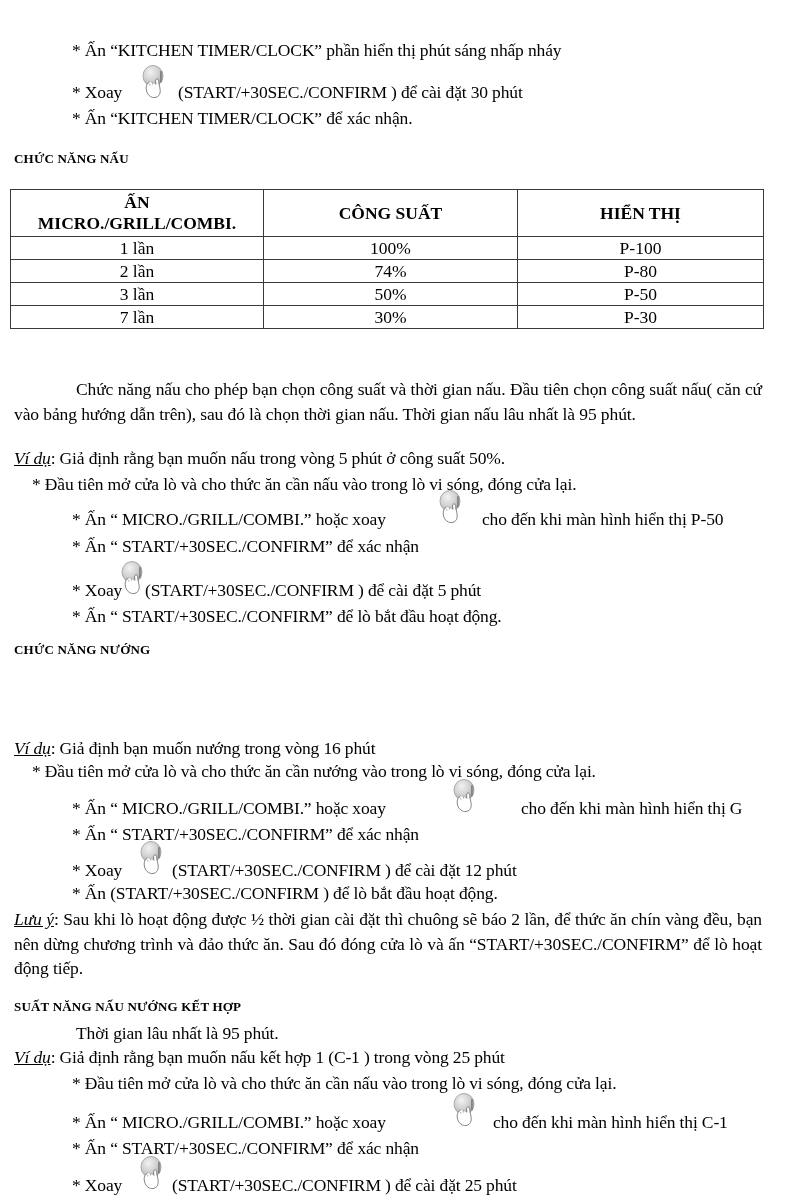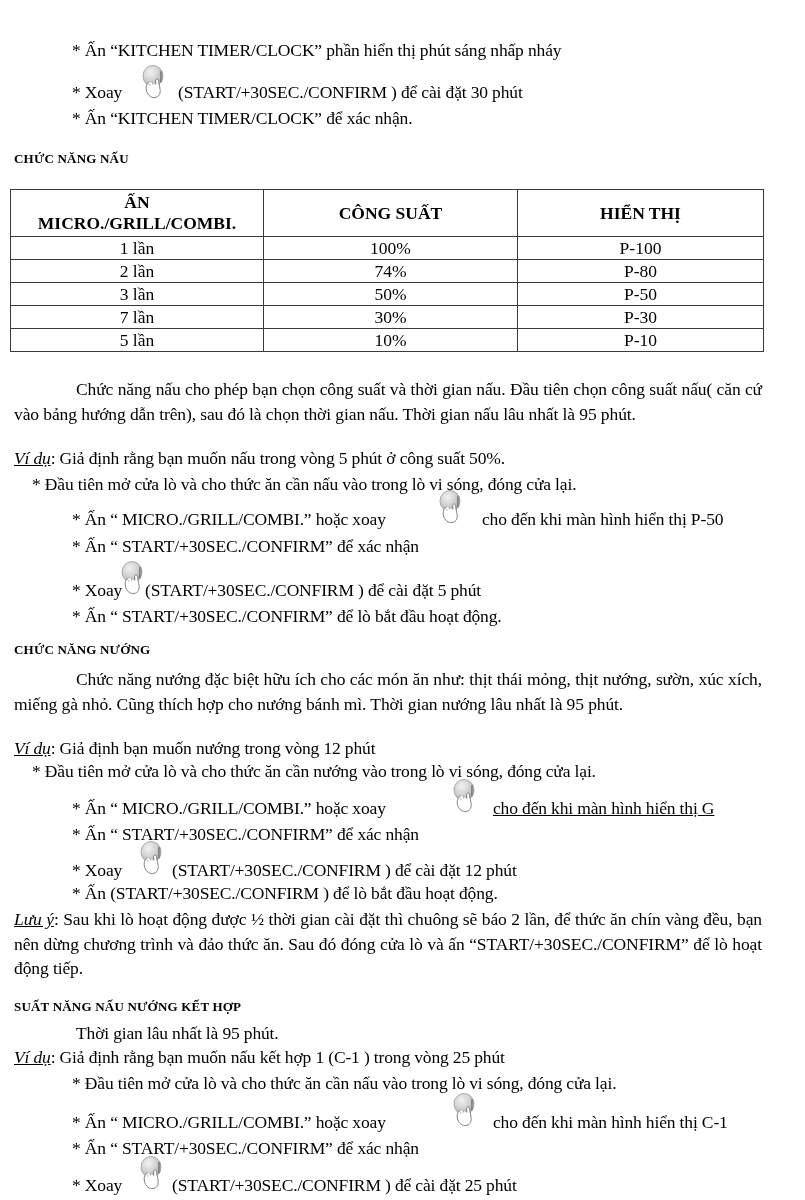--- a/index.html
+++ b/index.html
@@ -149,25 +149,20 @@
       <tr>
         <td>3 lần</td>
         <td>50%</td>
         <td>P-50</td>
       </tr>
       <tr>
         <td>7 lần</td>
         <td>30%</td>
         <td>P-30</td>
       </tr>
-      <tr>
-        <td>5 lần</td>
-        <td>10%</td>
-        <td>P-10</td>
-      </tr>
     </tbody>
   </table>
 
   <div class="para indent-first" style="left:14px; top:340px; width:748px;">Chức năng nấu cho phép bạn chọn công suất và thời gian nấu. Đầu tiên chọn công suất nấu( căn cứ vào bảng hướng dẫn trên), sau đó là chọn thời gian nấu. Thời gian nấu lâu nhất là 95 phút.</div>
 
   <div class="ln" style="left:14px; top:413px;">
     <span class="vidu">Ví dụ</span><span>: Giả định rằng bạn muốn nấu trong vòng 5 phút ở công suất 50%.</span>
   </div>
 
   <div class="ln" style="left:32px; top:439px;">* Đầu tiên mở cửa lò và cho thức ăn cần nấu vào trong lò vi sóng, đóng cửa lại.</div>
@@ -211,24 +206,23 @@
       <path d="M12.6 19.6 L12.3 17.4" fill="none" stroke="#8a8a8a" stroke-width="0.7"></path>
       <path d="M9.9 20.6 L9.7 18.9" fill="none" stroke="#8a8a8a" stroke-width="0.7"></path>
     </svg>
   </span>
   <div class="ln" style="left:145px; top:545px;">(START/+30SEC./CONFIRM ) để cài đặt 5 phút</div>
 
   <div class="ln" style="left:72px; top:571px;">* Ấn “ START/+30SEC./CONFIRM” để lò bắt đầu hoạt động.</div>
 
   <div class="h2" style="left:14px; top:605px;">CHỨC NĂNG NƯỚNG</div>
 
-  <div class="para indent-first" style="left:14px; top:630px; width:748px;">Chức năng nướng đặc biệt hữu ích cho các món ăn như: thịt thái mỏng, thịt nướng, sườn, xúc xích, miếng gà nhỏ. Cũng thích hợp cho nướng bánh mì. Thời gian nướng lâu nhất là 95 phút.</div>
 
   <div class="ln" style="left:14px; top:703px;">
-    <span class="vidu">Ví dụ</span><span>: Giả định bạn muốn nướng trong vòng 12 phút</span>
+    <span class="vidu">Ví dụ</span><span>: Giả định bạn muốn nướng trong vòng 16 phút</span>
   </div>
 
   <div class="ln" style="left:32px; top:726px;">* Đầu tiên mở cửa lò và cho thức ăn cần nướng vào trong lò vi sóng, đóng cửa lại.</div>
 
   <div class="ln" style="left:72px; top:763px;">* Ấn “ MICRO./GRILL/COMBI.”  hoặc xoay</div>
   <span class="knob-icon" style="left:451px; top:742px;">
     <svg viewBox="0 0 30 40" xmlns="http://www.w3.org/2000/svg">
       <defs>
         <radialGradient id="kg4" cx="38%" cy="32%" r="72%">
           <stop offset="0%" stop-color="#f2f2f2"></stop>
@@ -237,21 +231,21 @@
         </radialGradient>
       </defs>
       <ellipse cx="13" cy="11" rx="10" ry="10.5" fill="url(#kg4)" stroke="#9a9a9a" stroke-width="0.8"></ellipse>
       <path d="M20.5 6.5 L21.6 6.5 L21.6 17 L20.5 17 Z" fill="#ffffff" stroke="#6d6d6d" stroke-width="0.8"></path>
       <path d="M9.5 17 C7.2 18.2 6.0 20.5 6.2 23.8 C6.4 27.6 8.4 30.6 11.4 32.0 C14.6 33.4 18.0 32.2 19.4 29.6 C20.4 27.7 20.4 25.4 19.8 22.6 L19.3 20.2 C19.0 18.7 18.2 17.8 17.2 17.7 C16.3 17.6 15.7 18.2 15.8 19.2" fill="#ffffff" stroke="#6d6d6d" stroke-width="0.85" stroke-linejoin="round"></path>
       <path d="M15.9 19.4 L15.6 16.0 C15.5 14.8 16.2 14.0 17.1 14.0 C18.0 14.0 18.6 14.7 18.7 15.8 L19.0 19.6" fill="#ffffff" stroke="#6d6d6d" stroke-width="0.85"></path>
       <path d="M12.6 19.6 L12.3 17.4" fill="none" stroke="#8a8a8a" stroke-width="0.7"></path>
       <path d="M9.9 20.6 L9.7 18.9" fill="none" stroke="#8a8a8a" stroke-width="0.7"></path>
     </svg>
   </span>
-  <div class="ln" style="left:493px; top:763px;text-decoration:underline;">cho đến khi màn hình hiển thị G</div>
+  <div class="ln" style="left:521px; top:763px;">cho đến khi màn hình hiển thị G</div>
 
   <div class="ln" style="left:72px; top:789px;">* Ấn “ START/+30SEC./CONFIRM” để xác nhận</div>
 
   <div class="ln" style="left:72px; top:825px;">* Xoay</div>
   <span class="knob-icon" style="left:138px; top:804px;">
     <svg viewBox="0 0 30 40" xmlns="http://www.w3.org/2000/svg">
       <defs>
         <radialGradient id="kg5" cx="38%" cy="32%" r="72%">
           <stop offset="0%" stop-color="#f2f2f2"></stop>
             <stop offset="55%" stop-color="#d2d2d2"></stop>

